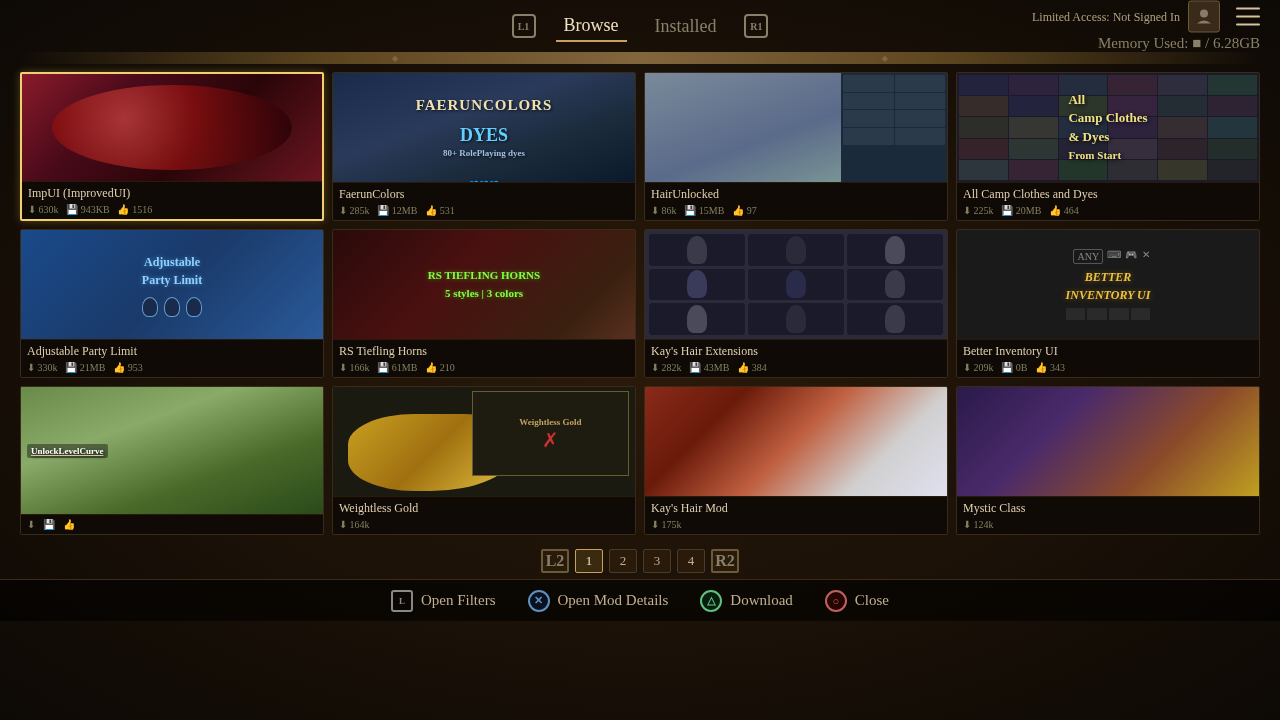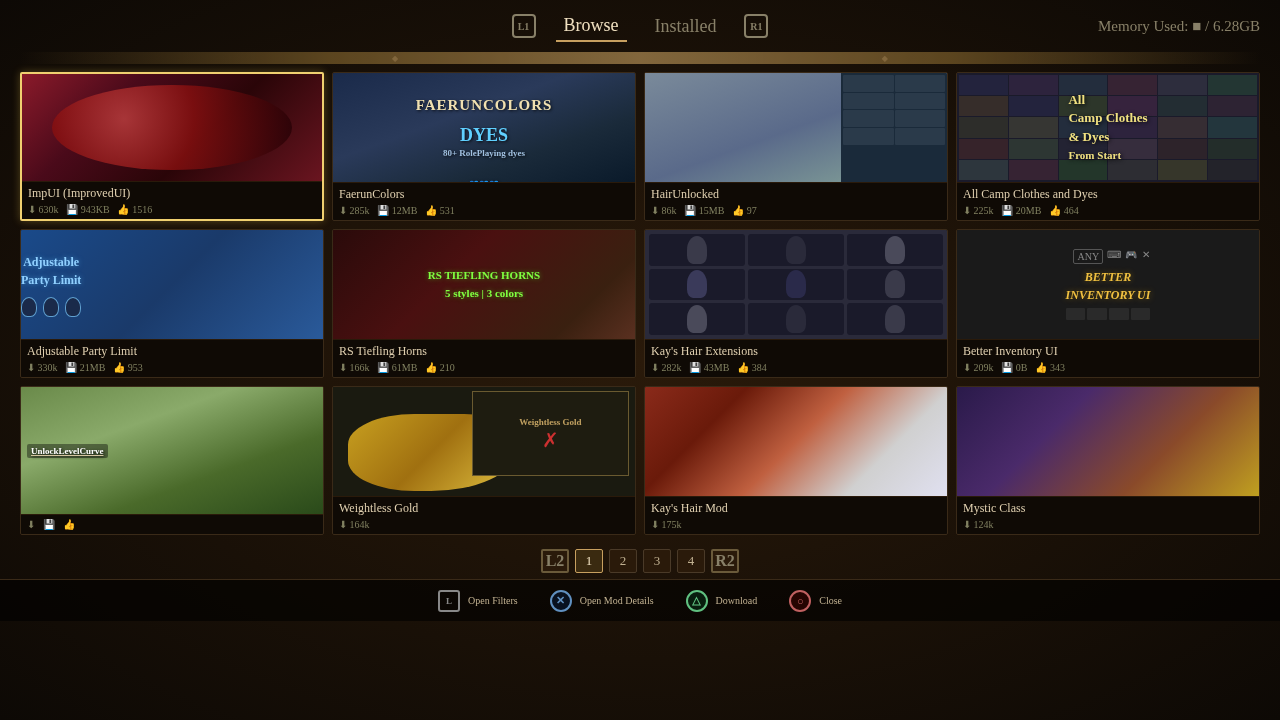--- a/index.html
+++ b/index.html
@@ -197,21 +197,21 @@
     }
 
     .thumb-hairunlocked {
       background: linear-gradient(180deg, #8a9ab0 0%, #6a7a90 30%, #4a5a70 60%, #2a3a50 100%);
     }
 
     .thumb-party {
       background: linear-gradient(135deg, #1a4a8a 0%, #1a3a6a 50%, #2a5a9a 100%);
       display: flex;
       align-items: center;
-      justify-content: flex-start;
+      justify-content: center;
     }
 
     .thumb-tiefling {
       background: linear-gradient(135deg, #2a0a0a 0%, #4a1010 40%, #3a2010 80%, #5a3020 100%);
       display: flex;
       align-items: center;
       justify-content: center;
     }
 
     .thumb-betterinv {
@@ -328,21 +328,21 @@
       font-size: 11px;
       font-weight: bold;
     }
 
     .btn-l1 { border-color: #888; color: #888; }
     .btn-x { border-color: #6090c0; color: #6090c0; background: rgba(0,60,150,0.2); }
     .btn-triangle { border-color: #60c080; color: #60c080; background: rgba(0,120,60,0.2); }
     .btn-circle { border-color: #c06060; color: #c06060; background: rgba(150,0,0,0.2); }
 
     .action-label {
-      font-size: 10px;
+      font-size: 15px;
       color: #c0b090;
     }
 
     .impui-swirl {
       position: absolute;
       width: 80%;
       height: 80%;
       border-radius: 50%;
       background: radial-gradient(circle at 30% 40%, #c04040 0%, #8a1010 40%, #200005 100%);
       top: 10%;
@@ -365,20 +365,34 @@
       </button>
       <button class="tab-button">
         <span>Installed</span>
       </button>
       <div class="controller-btn">
         <span>R1</span>
       </div>
     </div>
 
     <div class="header-right">
+      <div class="signed-in-text">
+        <span>Limited Access: Not Signed In</span>
+        <div class="avatar">
+          <svg width="18" height="18" viewBox="0 0 18 18">
+            <circle cx="9" cy="6" r="4" fill="#8a7a6a"></circle>
+            <path d="M2 16 Q9 10 16 16" fill="#8a7a6a"></path>
+          </svg>
+        </div>
+        <div class="menu-icon">
+          <span></span>
+            <span></span>
+            <span></span>
+        </div>
+      </div>
       <div class="memory-text">
         <span>Memory Used:</span>
         <span>■ / 6.28GB</span>
       </div>
     </div>
   </div>
 
   <div class="divider"></div>
 
   <div class="main-content">

